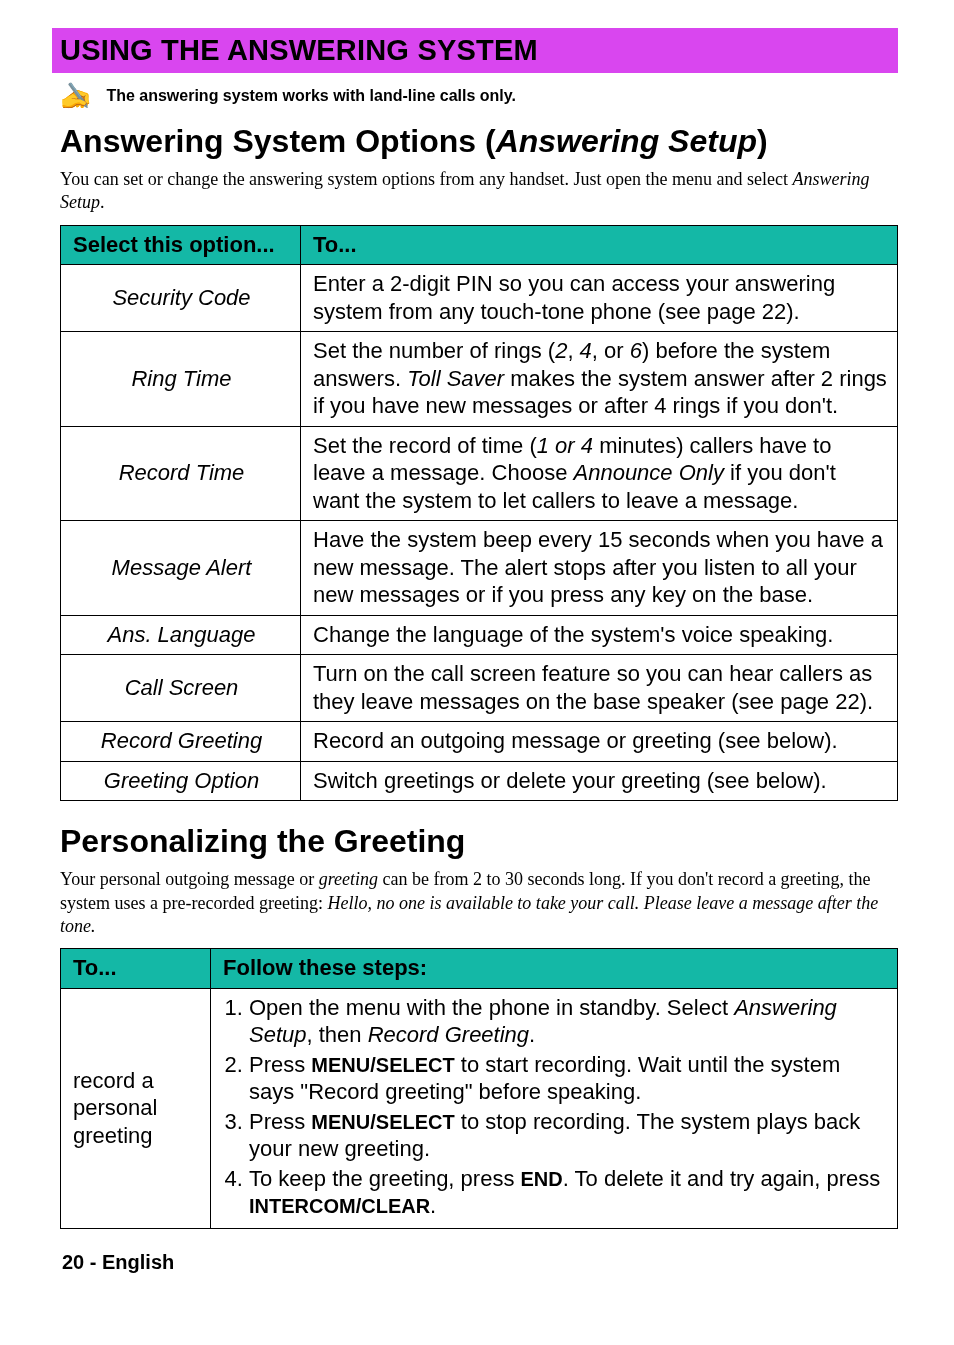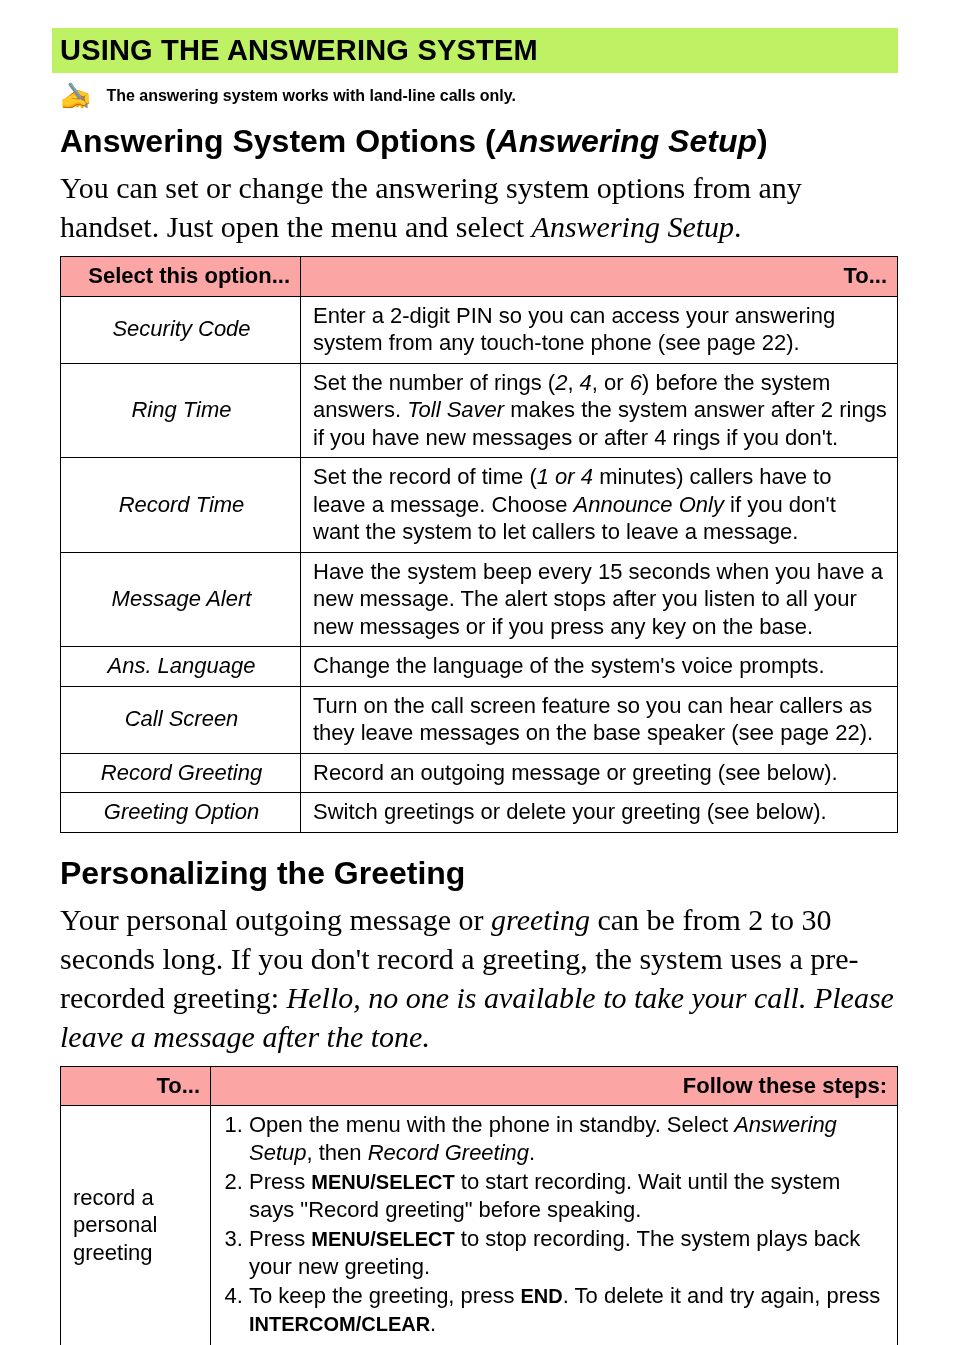--- a/index.html
+++ b/index.html
@@ -4,21 +4,21 @@
 <style>
   * { box-sizing: border-box; margin: 0; padding: 0; }
   body {
     font-family: "Segoe UI", Arial, sans-serif;
     width: 954px;
     background: #fff;
     color: #000;
     padding: 28px 56px 28px 60px;
   }
   .title-bar {
-    background: #bef264;
+    background: #d946ef;
     padding: 6px 8px 6px 0;
     margin-bottom: 10px;
     margin-left: -8px;
     padding-left: 8px;
   }
   .title-bar h1 {
     font-size: 29px;
     font-weight: 700;
     letter-spacing: 0.2px;
   }
@@ -39,42 +39,41 @@
     font-size: 16px;
   }
   .h2 {
     font-size: 32px;
     font-weight: 700;
     margin: 14px 0 8px 0;
   }
   .h2 .ital { font-style: italic; font-weight: 700; }
   .serif-para {
     font-family: "Times New Roman", Georgia, serif;
-    font-size: 30px;
+    font-size: 18px;
     line-height: 1.3;
     margin-bottom: 10px;
   }
   .serif-para .ital { font-style: italic; }
   table {
     border-collapse: collapse;
     width: 100%;
     margin-bottom: 22px;
   }
   th, td {
     border: 1px solid #000;
     padding: 5px 10px 6px 12px;
     vertical-align: middle;
     font-size: 22px;
     line-height: 1.25;
     text-align: left;
   }
   th {
-    background: #fca5a5;
+    background: #14b8a6;
     font-weight: 700;
-    text-align: right;
   }
   td.opt {
     font-style: italic;
     width: 240px;
     text-align: center;
   }
   td.rowlabel {
     width: 150px;
   }
   td .ital { font-style: italic; }
@@ -130,21 +129,21 @@
       <tr>
         <td class="opt">Record Time</td>
         <td><span>Set the record of time (</span><span class="ital">1 or 4</span><span> minutes) callers have to leave a message. Choose </span><span class="ital">Announce Only</span><span> if you don't want the system to let callers to leave a message.</span></td>
       </tr>
       <tr>
         <td class="opt">Message Alert</td>
         <td><span>Have the system beep every 15 seconds when you have a new message. The alert stops after you listen to all your new messages or if you press any key on the base.</span></td>
       </tr>
       <tr>
         <td class="opt">Ans. Language</td>
-        <td><span>Change the language of the system's voice prompts.</span></td>
+        <td><span>Change the language of the system's voice speaking.</span></td>
       </tr>
       <tr>
         <td class="opt">Call Screen</td>
         <td><span>Turn on the call screen feature so you can hear callers as they leave messages on the base speaker (see page 22).</span></td>
       </tr>
       <tr>
         <td class="opt">Record Greeting</td>
         <td><span>Record an outgoing message or greeting (see below).</span></td>
       </tr>
       <tr>

